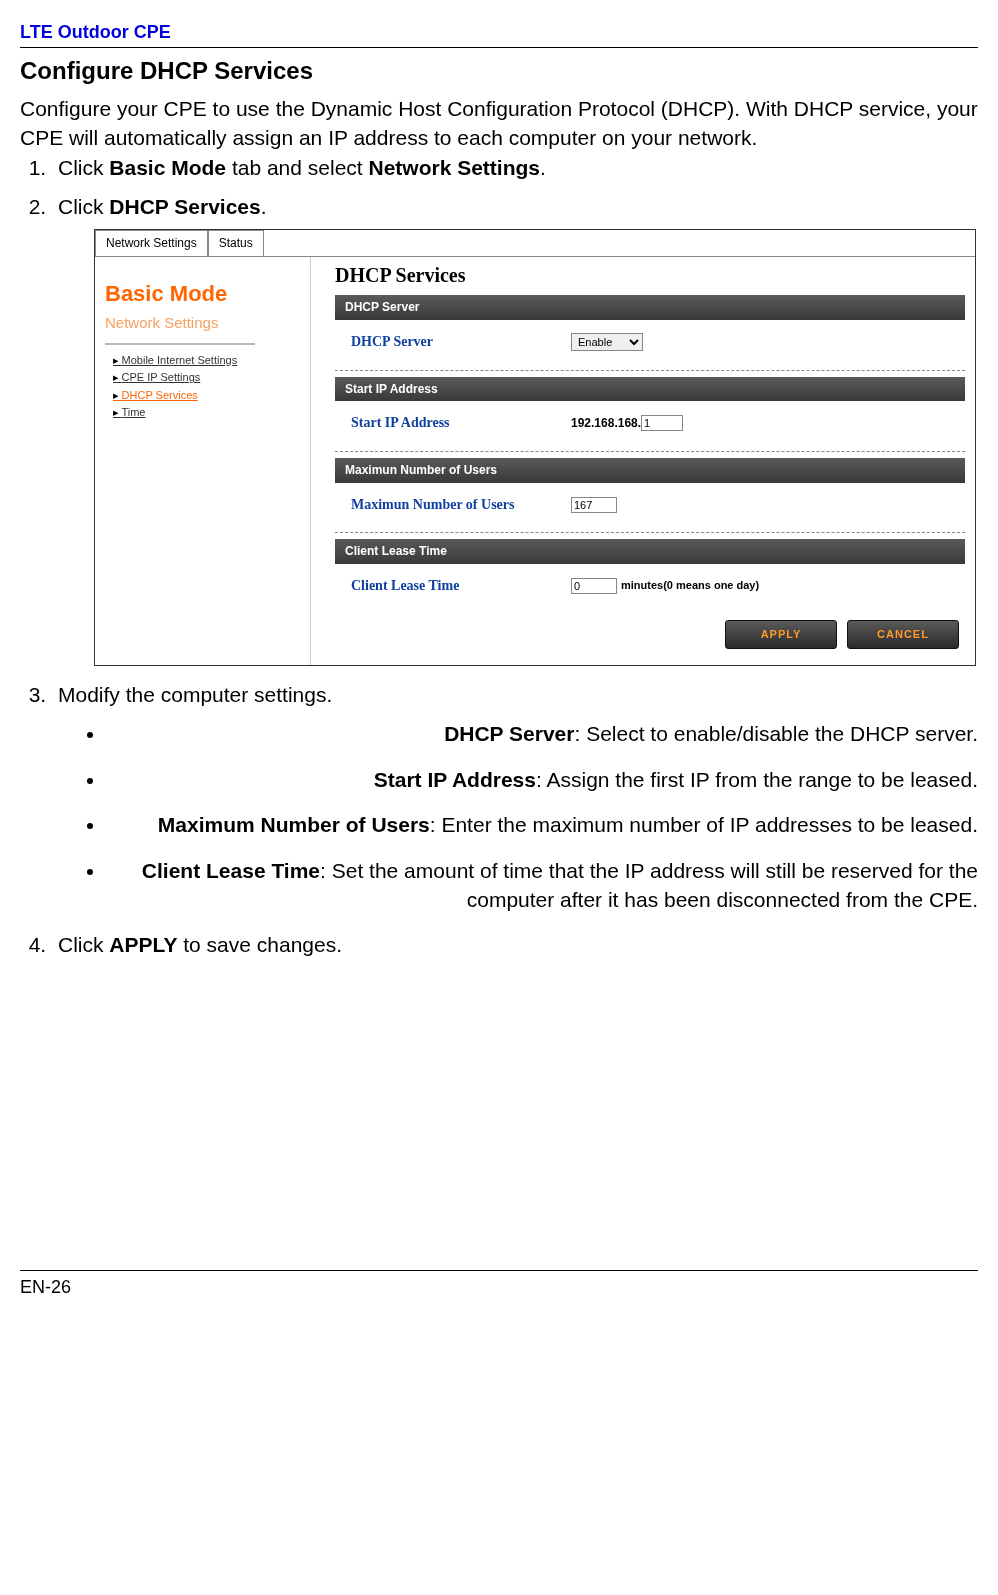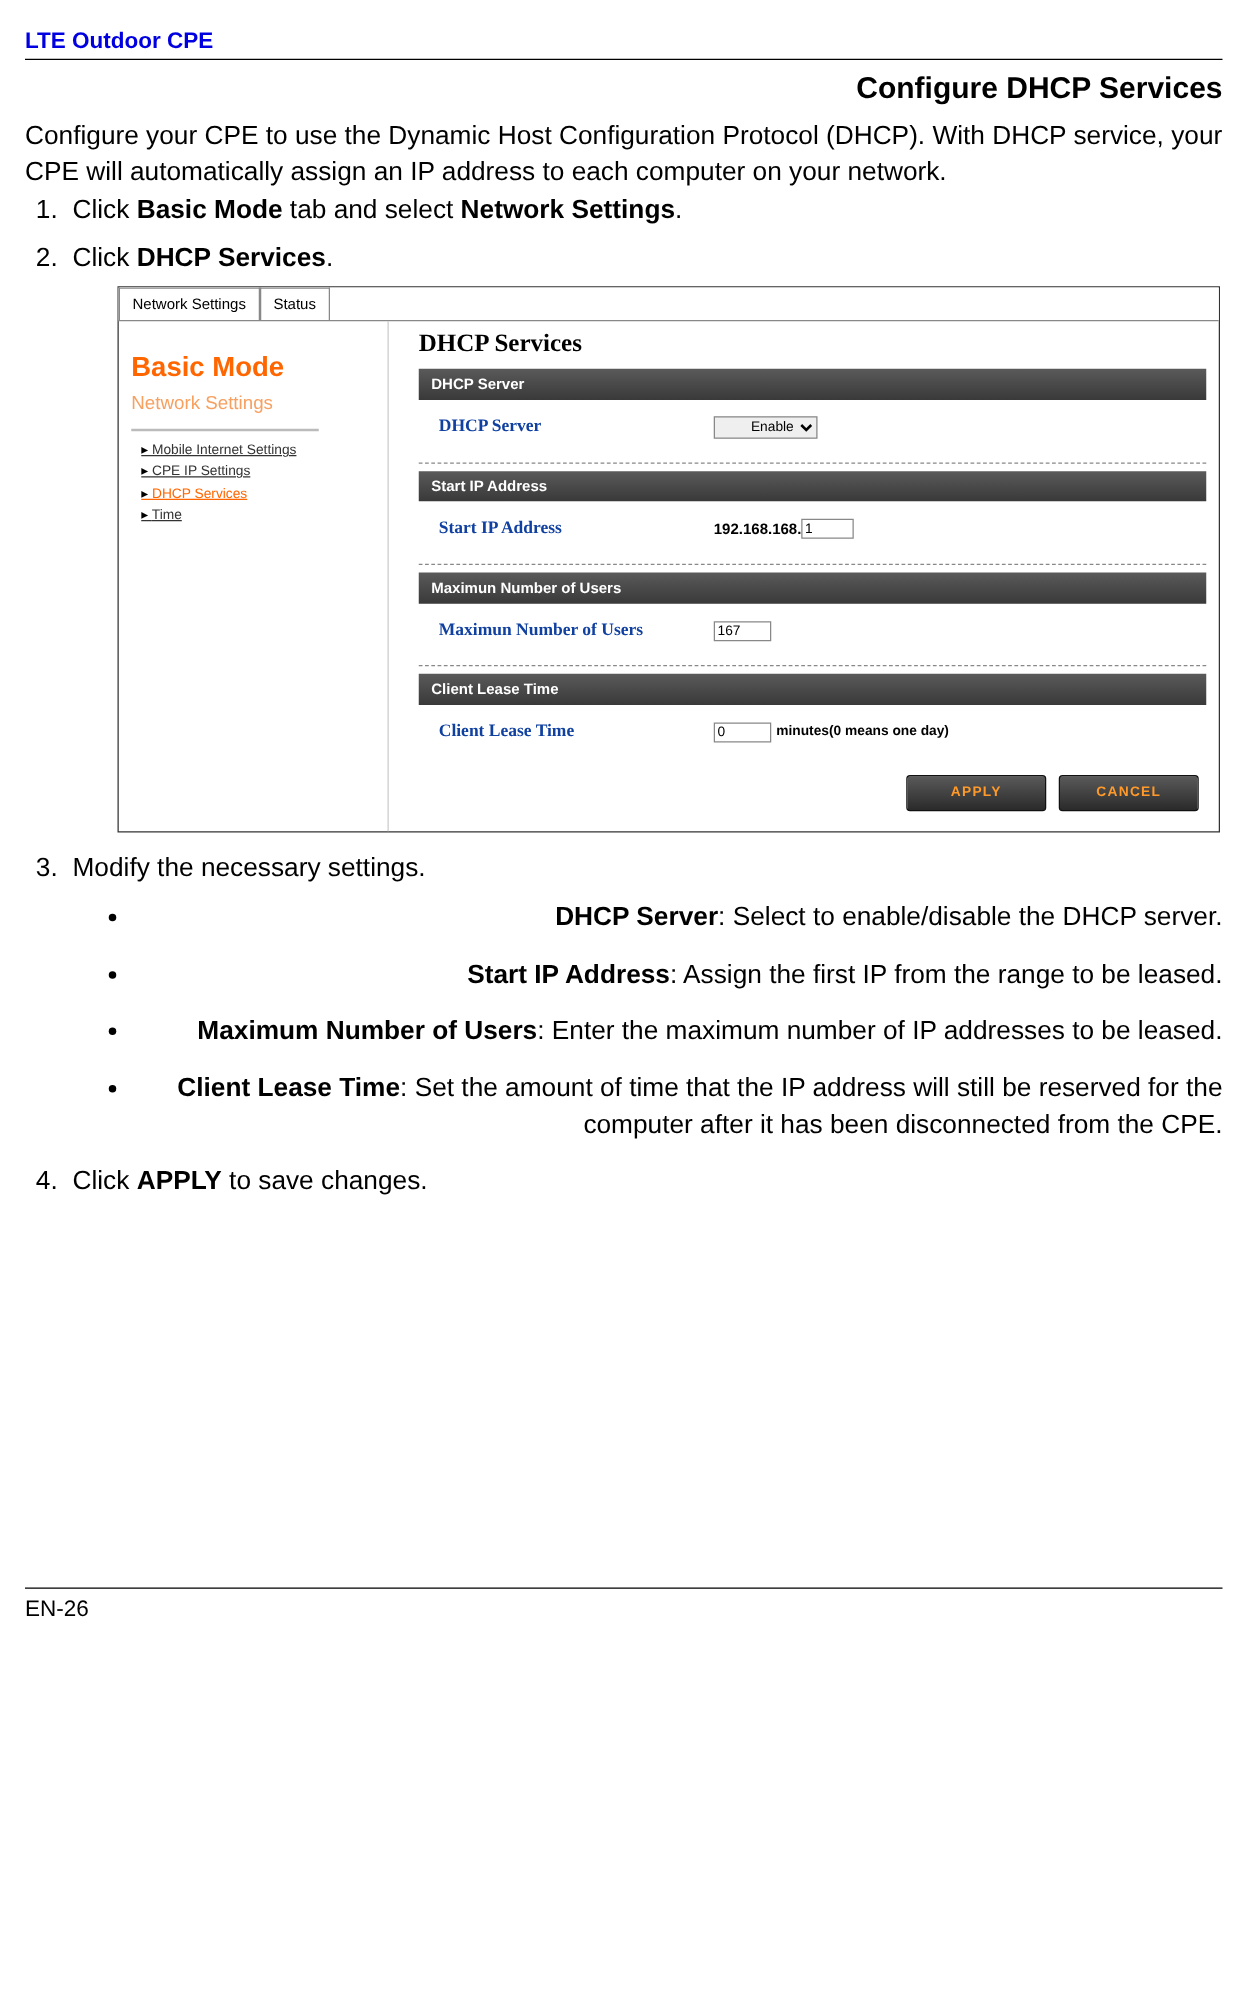--- a/index.html
+++ b/index.html
@@ -19,21 +19,20 @@
 }
 .hr-line {
   border: none;
   border-top: 1.5px solid #000;
   margin: 0 0 6px 0;
 }
 .section-title {
   font-weight: bold;
   font-size: 24px;
   margin: 4px 0 6px 0;
-  text-align: right;
 }
 .intro-text {
   font-size: 21px;
 }
 ol.main-list {
   padding-left: 32px;
   margin: 0;
 }
 ol.main-list > li {
   margin-bottom: 10px;
@@ -150,21 +149,21 @@
   font-family: "Times New Roman", serif;
   font-weight: bold;
   font-size: 14px;
   width: 220px;
 }
 .ss-select, .ss-input {
   font-size: 11px;
   border: 1px solid #888;
   padding: 1px 2px;
 }
-.ss-select { width: 83px; text-align: right; }
+.ss-select { width: 72px; }
 .ss-input.short { width: 36px; text-align: left; }
 .ss-input.med { width: 40px; }
 .ss-sep {
   border-top: 1.5px dashed #888;
   margin: 6px 0;
 }
 .ss-buttons {
   display: flex;
   gap: 10px;
   justify-content: flex-end;
@@ -269,21 +268,21 @@
           <div class="ss-buttons">
             <div class="ss-btn">APPLY</div>
             <div class="ss-btn">CANCEL</div>
           </div>
         </div>
       </div>
     </div>
   </li>
 
   <li>
-    <span>Modify the necessary settings.</span>
+    <span>Modify the computer settings.</span>
     <ul class="sub-list">
       <li><span class="bold">DHCP Server</span><span>: Select to enable/disable the DHCP server.</span></li>
       <li><span class="bold">Start IP Address</span><span>: Assign the first IP from the range to be leased.</span></li>
       <li><span class="bold">Maximum Number of Users</span><span>: Enter the maximum number of IP addresses to be leased.</span></li>
       <li><span class="bold">Client Lease Time</span><span>: Set the amount of time that the IP address will still be reserved for the computer after it has been disconnected from the CPE.</span></li>
     </ul>
   </li>
 
   <li>
     <span>Click </span><span class="bold">APPLY</span><span> to save changes.</span>

